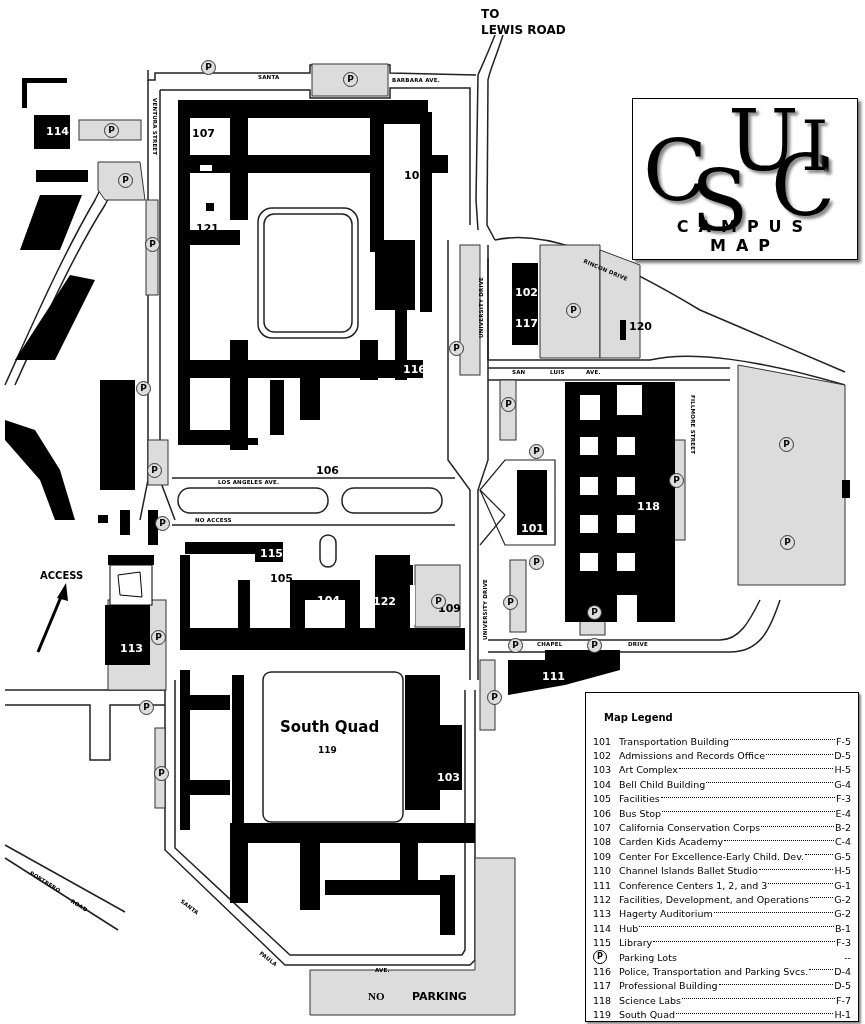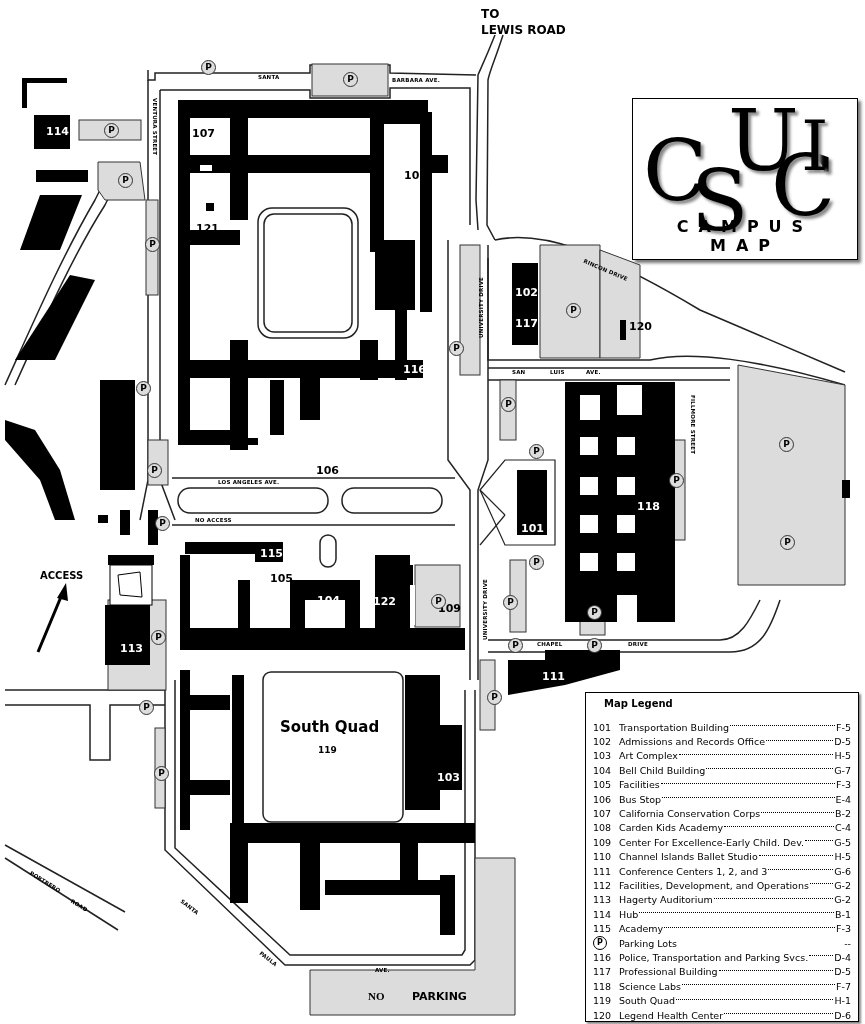--- a/index.html
+++ b/index.html
@@ -6,21 +6,21 @@
   body{width:865px;height:1024px;position:relative;overflow:hidden;font-family:"DejaVu Sans",sans-serif;color:#000;}
   #map{position:absolute;left:0;top:0;width:865px;height:1024px;}
   .lbl{position:absolute;font-family:"DejaVu Sans",sans-serif;font-weight:bold;font-size:11px;line-height:1;white-space:nowrap;}
   .lbl.w{color:#fff;}
   .street{position:absolute;font-family:"DejaVu Sans",sans-serif;font-size:5.5px;font-weight:bold;white-space:nowrap;letter-spacing:0.2px;}
   .pk{position:absolute;width:13px;height:13px;border:1px solid #333;border-radius:50%;background:#ddd;font-family:"DejaVu Sans",sans-serif;font-size:9px;font-weight:bold;text-align:center;line-height:13px;}
   .logo{position:absolute;left:632px;top:98px;width:224px;height:160px;border:1.5px solid #000;box-shadow:3px 3px 3px #777;background:#fff;}
   .logo .big{position:absolute;font-family:"DejaVu Serif",serif;font-size:84px;line-height:1;text-shadow:3px 3px 3px #888;}
   .logo .sub{position:absolute;left:6px;bottom:4px;width:212px;text-align:center;font-family:"DejaVu Sans",sans-serif;font-size:16px;letter-spacing:10px;font-weight:bold;}
   .legend{position:absolute;left:585px;top:692px;width:274px;height:330px;border:1.5px solid #000;box-shadow:2px 2px 2px #888;background:#fff;padding:3px 7px;box-sizing:border-box;font-family:"DejaVu Sans",sans-serif;font-size:9.5px;}
-  .legend h3{margin:2px 0 11px 0;font-size:10px;font-weight:bold;padding-left:11px;}
+  .legend h3{margin:16px 0 11px 0;font-size:10px;font-weight:bold;padding-left:11px;}
   .lrow{display:flex;height:14.4px;align-items:center;white-space:nowrap;overflow:hidden;}
   .lrow .num{width:26px;flex:none;}
   .lrow .name{flex:none;}
   .lrow .dots{flex:1;overflow:hidden;border-bottom:1.5px dotted #000;margin:0 1px 3px 1px;height:0;}
   .lrow .grid{flex:none;}
   .lrow .pnum{width:12px;height:12px;border:1px solid #000;border-radius:50%;font-size:8px;text-align:center;line-height:12px;font-weight:bold;margin-right:12px;flex:none;}
   .north{position:absolute;left:40px;top:570px;font-weight:bold;font-size:10px;}
   .top-road{position:absolute;left:481px;top:6px;font-weight:bold;font-size:12px;line-height:1.35;}
   .nopark{position:absolute;font-weight:bold;font-size:11px;}
   .quad-title{position:absolute;left:280px;top:718px;font-weight:bold;font-size:15px;}
@@ -330,21 +330,21 @@
     <div class="lrow">
         <span class="num">103</span>
         <span class="name">Art Complex</span>
         <span class="dots"></span>
         <span class="grid">H-5</span>
       </div>
     <div class="lrow">
         <span class="num">104</span>
         <span class="name">Bell Child Building</span>
         <span class="dots"></span>
-        <span class="grid">G-7</span>
+        <span class="grid">G-4</span>
       </div>
     <div class="lrow">
         <span class="num">105</span>
         <span class="name">Facilities</span>
         <span class="dots"></span>
         <span class="grid">F-3</span>
       </div>
     <div class="lrow">
         <span class="num">106</span>
         <span class="name">Bus Stop</span>
@@ -372,21 +372,21 @@
     <div class="lrow">
         <span class="num">110</span>
         <span class="name">Channel Islands Ballet Studio</span>
         <span class="dots"></span>
         <span class="grid">H-5</span>
       </div>
     <div class="lrow">
         <span class="num">111</span>
         <span class="name">Conference Centers 1, 2, and 3</span>
         <span class="dots"></span>
-        <span class="grid">G-6</span>
+        <span class="grid">G-1</span>
       </div>
     <div class="lrow">
         <span class="num">112</span>
         <span class="name">Facilities, Development, and Operations</span>
         <span class="dots"></span>
         <span class="grid">G-2</span>
       </div>
     <div class="lrow">
         <span class="num">113</span>
         <span class="name">Hagerty Auditorium</span>
@@ -394,21 +394,21 @@
         <span class="grid">G-2</span>
       </div>
     <div class="lrow">
         <span class="num">114</span>
         <span class="name">Hub</span>
         <span class="dots"></span>
         <span class="grid">B-1</span>
       </div>
     <div class="lrow">
         <span class="num">115</span>
-        <span class="name">Academy</span>
+        <span class="name">Library</span>
         <span class="dots"></span>
         <span class="grid">F-3</span>
       </div>
     <div class="lrow">
         <span class="pnum">P</span>
         <span class="name">Parking Lots</span>
         <span style="flex:1"></span>
         <span class="grid">--</span>
       </div>
     <div class="lrow">

